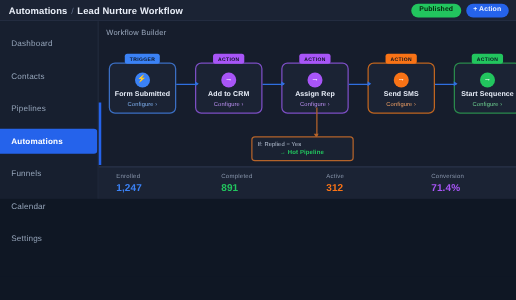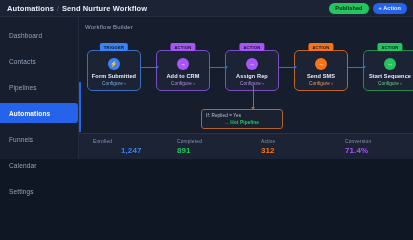--- a/index.html
+++ b/index.html
@@ -167,21 +167,21 @@
 </style>
 </head>
 <body>
 
 <div id="app">
 
   <div class="topbar">
     <div class="crumb">
       <span class="crumb-root">Automations</span>
       <span class="crumb-sep">/</span>
-      <span class="crumb-cur">Send Nurture Workflow</span>
+      <span class="crumb-cur">Lead Nurture Workflow</span>
     </div>
     <div class="topbar-right">
       <span class="badge-pub">Published</span>
       <span class="btn-action">+ Action</span>
     </div>
   </div>
 
   <div class="body">
 
     <div class="sidebar">
@@ -256,21 +256,21 @@
         <div class="branch" style="left:122px;top:79px;width:82px;">
           <div class="branch-cond">If: Replied = Yes</div>
           <div class="branch-target">→ Hot Pipeline</div>
         </div>
 
       </div>
 
       <div class="stats">
         <div class="stat">
           <div class="stat-label">Enrolled</div>
-          <div class="stat-value" style="color:#3b82f6;margin-left:28px;">1,247</div>
+          <div class="stat-value" style="color:#3b82f6;">1,247</div>
         </div>
         <div class="stat">
           <div class="stat-label">Completed</div>
           <div class="stat-value" style="color:#22c55e;">891</div>
         </div>
         <div class="stat">
           <div class="stat-label">Active</div>
           <div class="stat-value" style="color:#f97316;">312</div>
         </div>
         <div class="stat">

